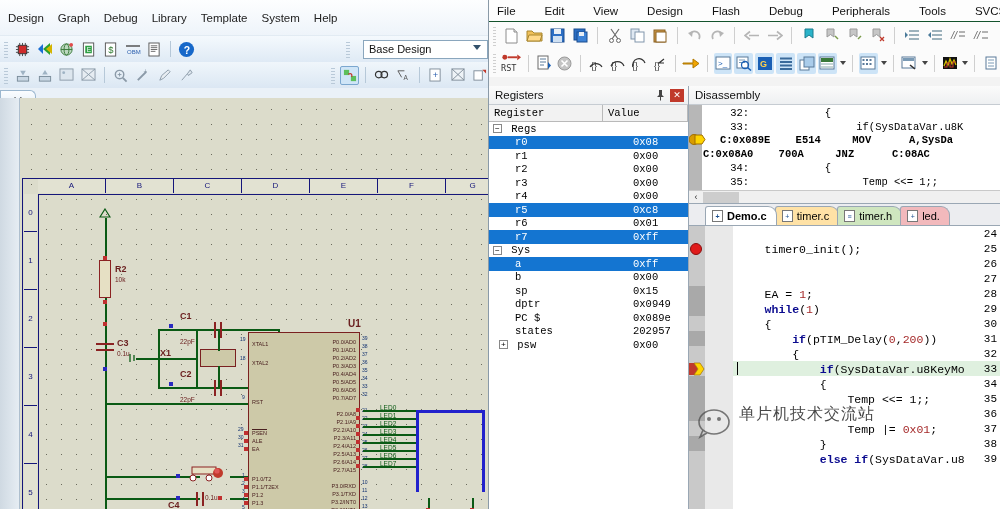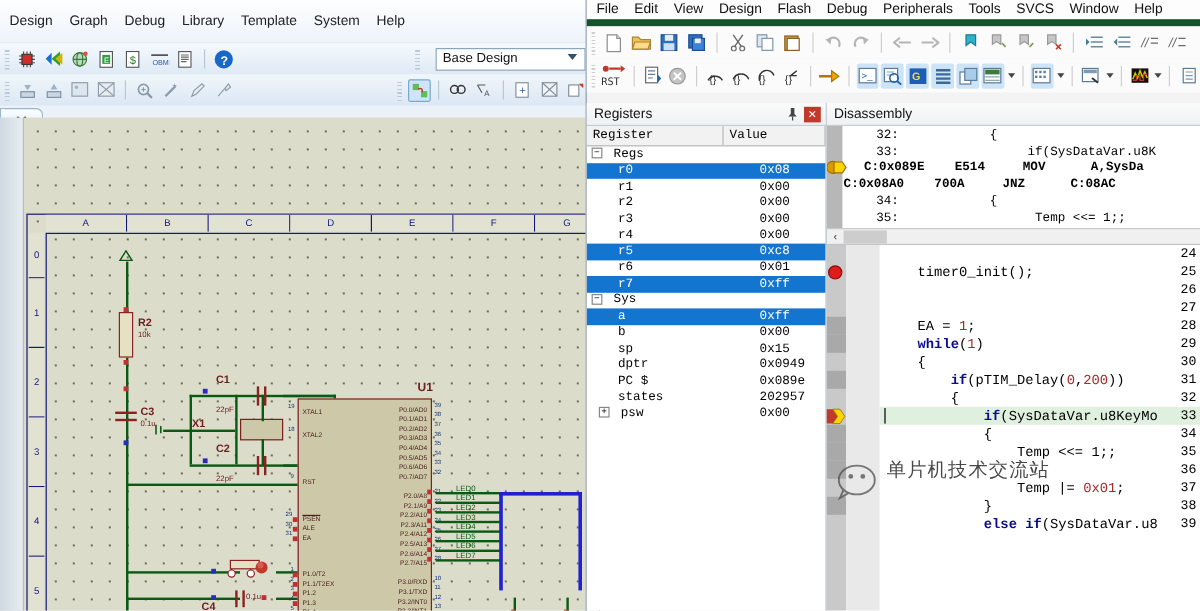--- a/index.html
+++ b/index.html
@@ -83,21 +83,21 @@
   .ic-pin-r { position:absolute; font-size:5.5px; color:#4a2020; text-align:right;}
   .pinnum { position:absolute; font-size:5px; color:#103070; }
   .res { position:absolute; background:#e6e0c4; border:1.2px solid #8b2222; }
   .cap-plate { position:absolute; background:#8b2222; }
   .gnd { position:absolute; }
 
   
   #keil { position: absolute; left: 488px; top: 0; width: 512px; height: 509px;
     background: #f3f3f3; border-left: 1px solid #8a9aa8; }
   .k-menubar { height: 22px; background: #fdfdfd; display:flex; align-items:center;
-    padding-left: 8px; gap: 13px; border-bottom: 6px solid #14532d; }
+    padding-left: 8px; gap: 29px; border-bottom: 1px solid #14532d; }
   .k-menubar .mi { font-size: 11.5px; color: #111; }
   .k-toolbar { height: 27px; display:flex; align-items:center; gap:2px;
     background: #fbfbfb; padding-left: 4px; }
   .k-toolbar.r2 { height: 28px; }
   .kb { width: 21px; height: 21px; display:flex; align-items:center;
     justify-content:center; border-radius:2px; position:relative; }
   .kb.hl { background:#cde4f7; }
   .ksep { width:1px; height:17px; background:#cfcfcf; margin:0 4px; }
   .kgrip { width:3px; height:20px; margin-right:3px;
     background: repeating-linear-gradient(0deg,#cfcfcf 0 1px,transparent 1px 3px); }
@@ -1022,20 +1022,39 @@
             <div class="dline src" style="top:57px;">    34:            {</div>
             <div class="dline src" style="top:71px;">    35:                  Temp &lt;&lt;= 1;;</div>
 
           </div>
           <div class="dis-hscroll">
             <span class="lft">‹</span>
             <div class="thumb"></div>
           </div>
         </div>
 
+        <div class="filetabs">
+          <div style="width:8px;"></div>
+          <div class="ftab active" style="background:#ffffff;">
+            <span class="fi">+</span>
+            <span>Demo.c</span>
+          </div>
+          <div class="ftab" style="background:#ffe2a6;">
+            <span class="fi">+</span>
+            <span>timer.c</span>
+          </div>
+          <div class="ftab" style="background:#cfe6bf;">
+            <span class="fi">≡</span>
+            <span>timer.h</span>
+          </div>
+          <div class="ftab" style="background:#f2b9bc;">
+            <span class="fi">+</span>
+            <span>led.</span>
+          </div>
+        </div>
 
         <div id="editor">
           <div class="ed-gutter"></div>
           <div class="ed-nums"></div>
 
           <div class="marker-gray" style="top:60px;"></div>
           <div class="marker-gray" style="top:75px;"></div>
           <div class="marker-gray" style="top:105px;"></div>
           <div class="marker-gray" style="top:150px;"></div>
           <div class="marker-gray" style="top:165px;"></div>

